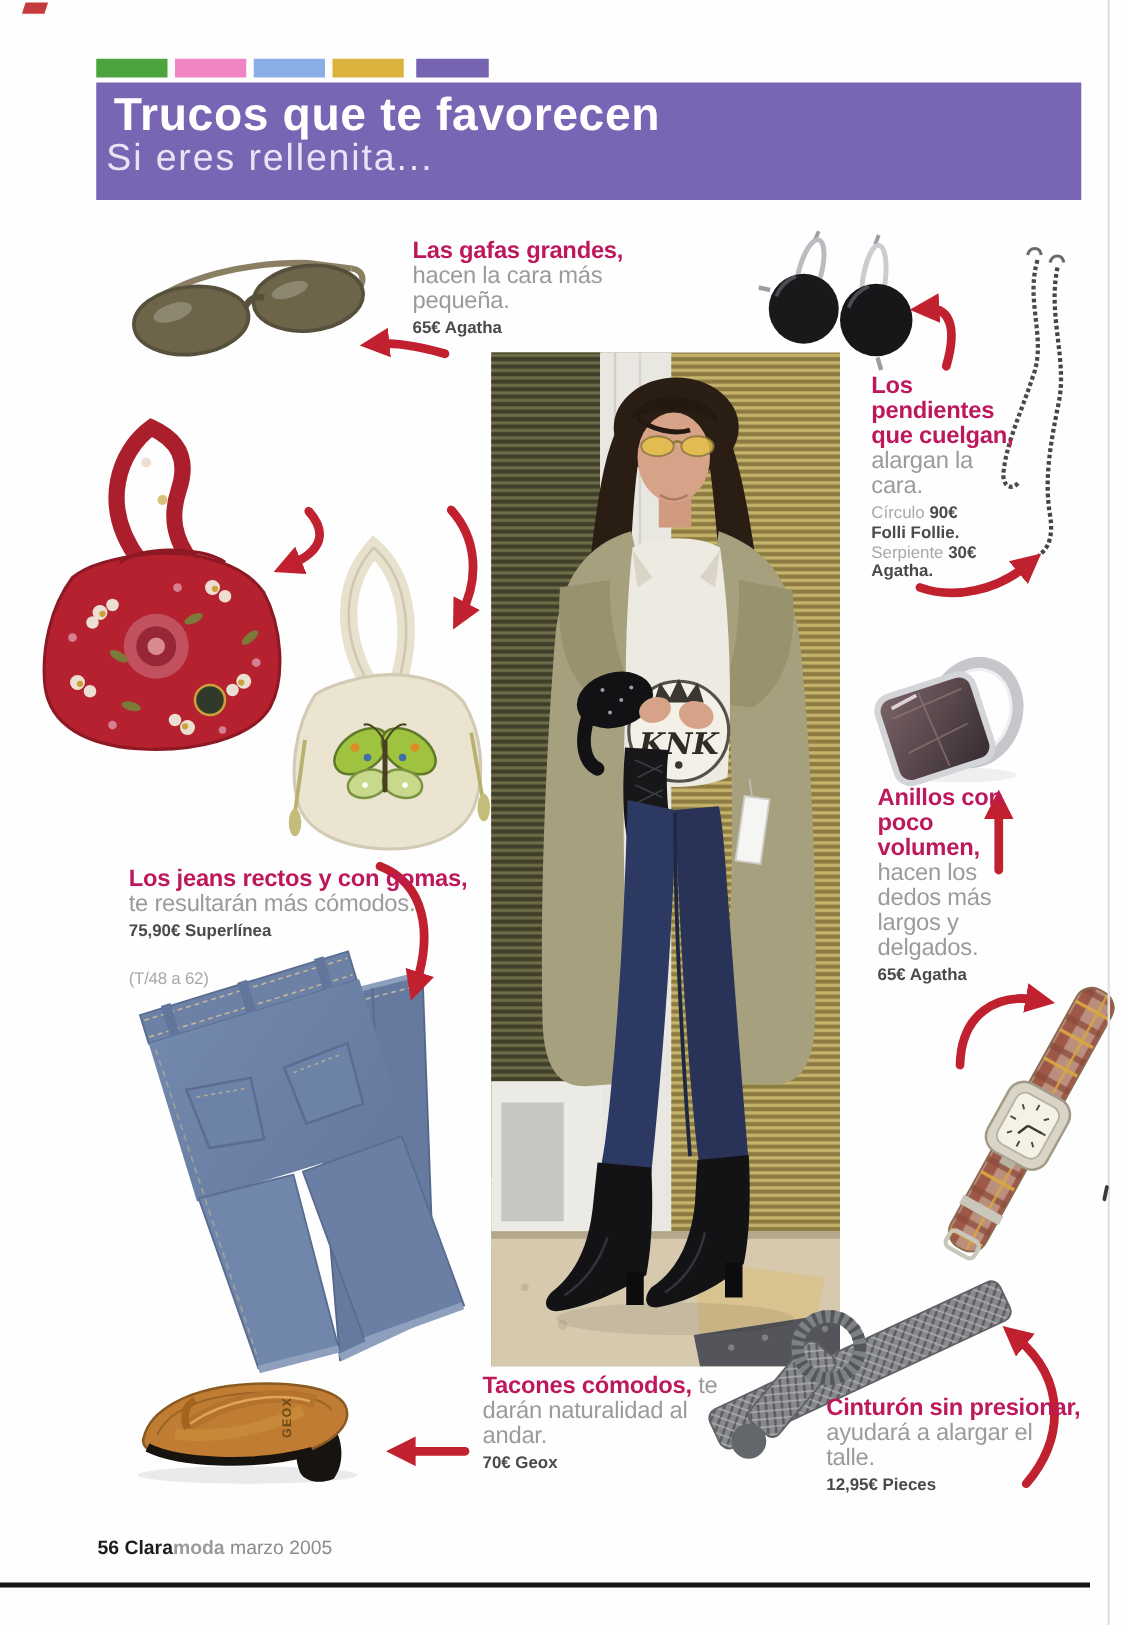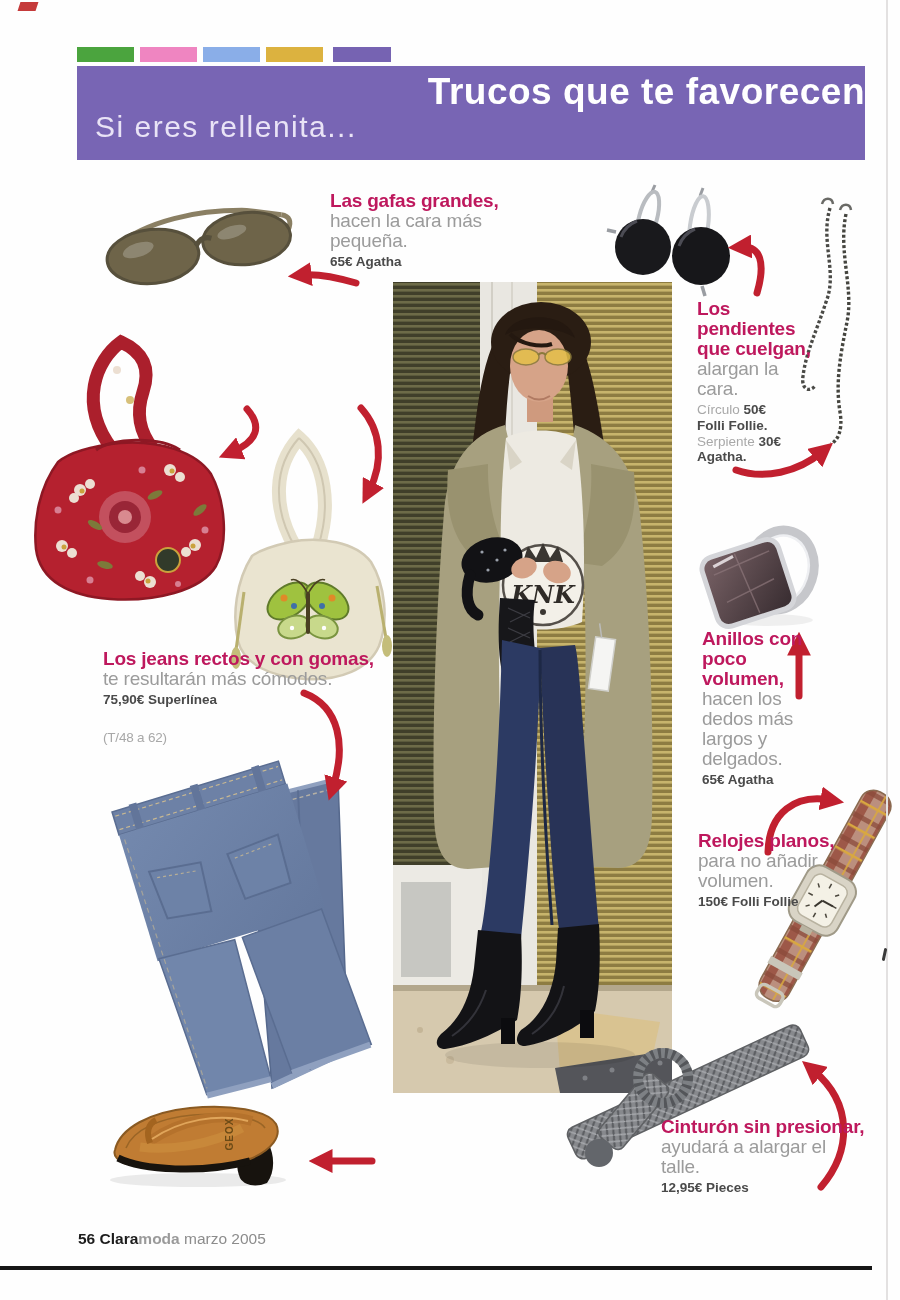--- a/index.html
+++ b/index.html
@@ -1,22 +1,22 @@
 <!DOCTYPE html>
 <html><head>
 <meta charset="utf-8">
 <style>
   html,body{margin:0;padding:0;background:#ffffff;}
   .page{position:relative;width:900px;height:1300px;background:#fefefe;overflow:hidden;
         font-family:"Liberation Sans",sans-serif;}
   .corner-mark{position:absolute;left:19px;top:2px;width:18px;height:9px;background:#c53a3a;transform:skewX(-18deg);}
   .tab{position:absolute;top:47px;height:15px;width:57px;}
   .banner{position:absolute;left:77px;top:66px;width:788px;height:94px;background:#7865b4;}
-  .banner h1{margin:7px 0 0 14px;font-size:37px;line-height:1.0;color:#ffffff;font-weight:bold;letter-spacing:.5px;text-align:right;}
-  .banner h2{margin:2px 0 0 18px;font-size:30px;line-height:1.0;color:#e9e3f6;font-weight:normal;letter-spacing:1.5px;}
+  .banner h1{margin:7px 0 0 14px;font-size:37px;line-height:1.0;color:#ffffff;font-weight:bold;letter-spacing:.5px;}
+  .banner h2{margin:2px 0 0 8px;font-size:30px;line-height:1.0;color:#e9e3f6;font-weight:normal;letter-spacing:1.5px;}
   .art{position:absolute;left:0;top:0;}
   .tip{position:absolute;font-size:19px;line-height:1.05;letter-spacing:-0.2px;}
   .tt{color:#be185d;font-weight:bold;}
   .tb{color:#9b9b9b;}
   .price{font-size:13.5px;color:#4a4a4a;font-weight:bold;line-height:1.18;margin-top:3px;letter-spacing:0;}
   .plbl{color:#a8a8a8;font-weight:normal;}
   .psize{font-size:13.5px;color:#a8a8a8;font-weight:normal;line-height:1.1;margin-top:23px;}
   .footer{position:absolute;left:78px;top:1230px;font-size:15.5px;color:#8c8c8c;text-align:right;}
   .footer .fb{color:#1c1c1c;font-weight:bold;}
   .footer .fg{color:#9a9a9a;font-weight:bold;}
@@ -351,47 +351,47 @@
     <span class="tb">hacen la cara más pequeña.</span>
     <div class="price">65€ Agatha</div>
   </div>
 
 
   <div class="tip" style="left:697px;top:299px;width:120px">
     <span class="tt">Los pendientes que cuelgan,</span>
     <span class="tb">alargan la cara.</span>
     <div class="price">
       <span class="plbl">Círculo</span>
-      <span>50€</span><br>
+      <span>90€</span><br>
       <span>Folli Follie.</span><br>
       <span class="plbl">Serpiente</span>
       <span>30€</span><br>
       <span>Agatha.</span>
     </div>
   </div>
 
   <div class="tip" style="left:702px;top:629px;width:115px">
     <span class="tt">Anillos con poco volumen,</span>
     <span class="tb">hacen los dedos más largos y delgados.</span>
     <div class="price">65€ Agatha</div>
   </div>
 
-  <div class="tip" style="left:103px;top:649px;width:272px">
+  <div class="tip" style="left:103px;top:694px;width:272px">
     <span class="tt">Los jeans rectos y con gomas,</span>
     <span class="tb">te resultarán más cómodos.</span>
     <div class="price">75,90€ Superlínea</div>
     <div class="psize">(T/48 a 62)</div>
   </div>
 
-  <div class="tip" style="left:698px;top:831px;width:142px">
-    <span class="tt">Relojes planos,</span>
-    <span class="tb">para no añadir volumen.</span>
-    <div class="price">150€ Folli Follie</div>
-  </div>
-
+
+  <div class="tip" style="left:386px;top:1099px;width:196px">
+    <span class="tt">Tacones cómodos,</span>
+    <span class="tb">te darán naturalidad al andar.</span>
+    <div class="price">70€ Geox</div>
+  </div>
 
   <div class="tip" style="left:661px;top:1117px;width:205px">
     <span class="tt">Cinturón sin presionar,</span>
     <span class="tb">ayudará a alargar el talle.</span>
     <div class="price">12,95€ Pieces</div>
   </div>
 
   <div class="footer">
     <span class="fb">56</span>
     <span class="fb">Clara</span><span class="fg">moda</span>

